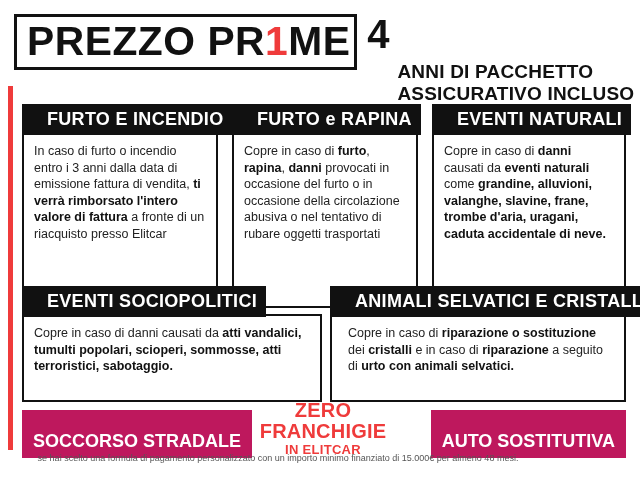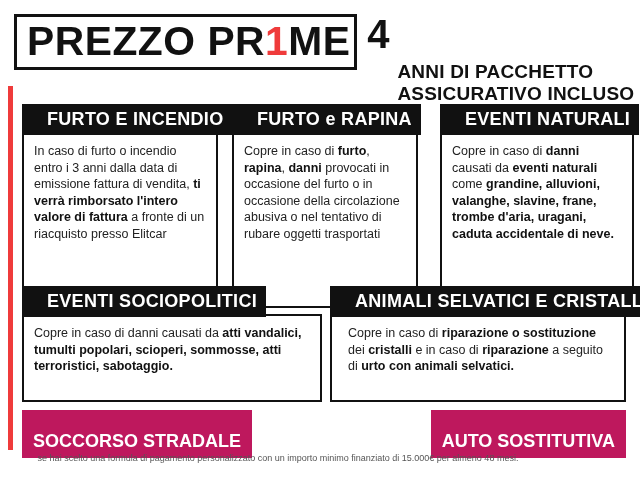--- a/index.html
+++ b/index.html
@@ -122,21 +122,21 @@
     font-weight: bold;
   }
 
   
   #card-furto-incendio { left: 22px;  top: 104px; width: 196px; }
   #card-furto-incendio .card-body { height: 176px; }
 
   #card-furto-rapina  { left: 232px; top: 104px; width: 186px; }
   #card-furto-rapina .card-body { height: 176px; }
 
-  #card-eventi-naturali { left: 432px; top: 104px; width: 194px; margin-left: 8px; }
+  #card-eventi-naturali { left: 432px; top: 104px; width: 194px; }
   #card-eventi-naturali .card-body { height: 176px; }
 
   
   #card-eventi-sociopolitici { left: 22px;  top: 286px; width: 300px; }
   #card-eventi-sociopolitici .card-body { height: 88px; }
 
   #card-animali { left: 330px; top: 286px; width: 296px; }
   #card-animali .card-body { height: 88px; padding-left: 16px; }
 
   
@@ -229,18 +229,22 @@
     <div class="card-body">Copre in caso di danni causati da <b>atti vandalici, tumulti popolari, scioperi, sommosse, atti terroristici, sabotaggio.</b></div>
   </div>
 
   <div class="card" id="card-animali">
     <div class="card-title">ANIMALI SELVATICI E CRISTALLI</div>
     <div class="card-body">Copre in caso di <b>riparazione o sostituzione</b> dei <b>cristalli</b> e in caso di <b>riparazione</b> a seguito di <b>urto con animali selvatici.</b></div>
   </div>
 
   <div class="banner" id="banner-soccorso">SOCCORSO STRADALE</div>
 
+  <div class="zero-box">
+    <span class="l1">ZERO FRANCHIGIE</span>
+    <span class="l2">IN ELITCAR</span>
+  </div>
 
   <div class="banner" id="banner-auto">AUTO SOSTITUTIVA</div>
 
   <div class="footnote">se hai scelto una formula di pagamento personalizzato con un importo minimo finanziato di 15.000€ per almeno 48 mesi.</div>
 
 </div>
 
 </body></html>

